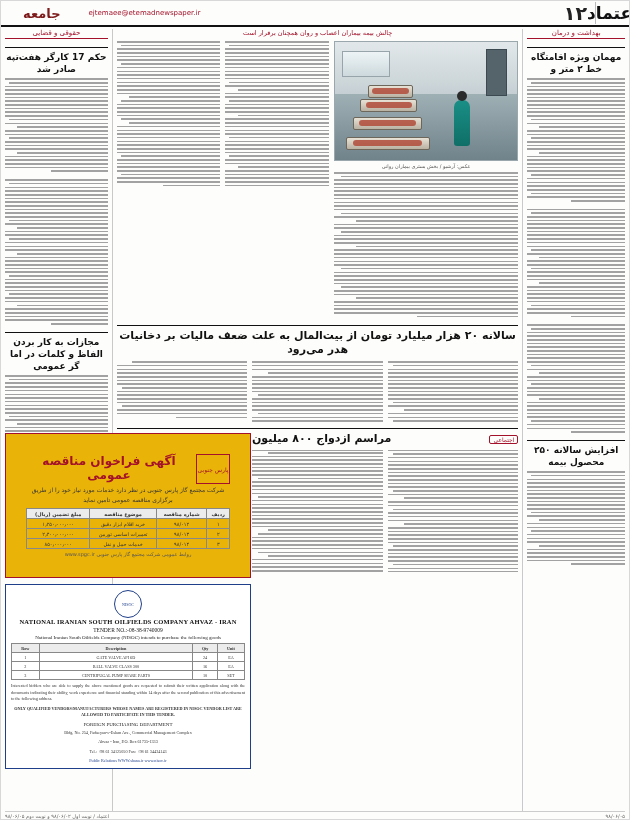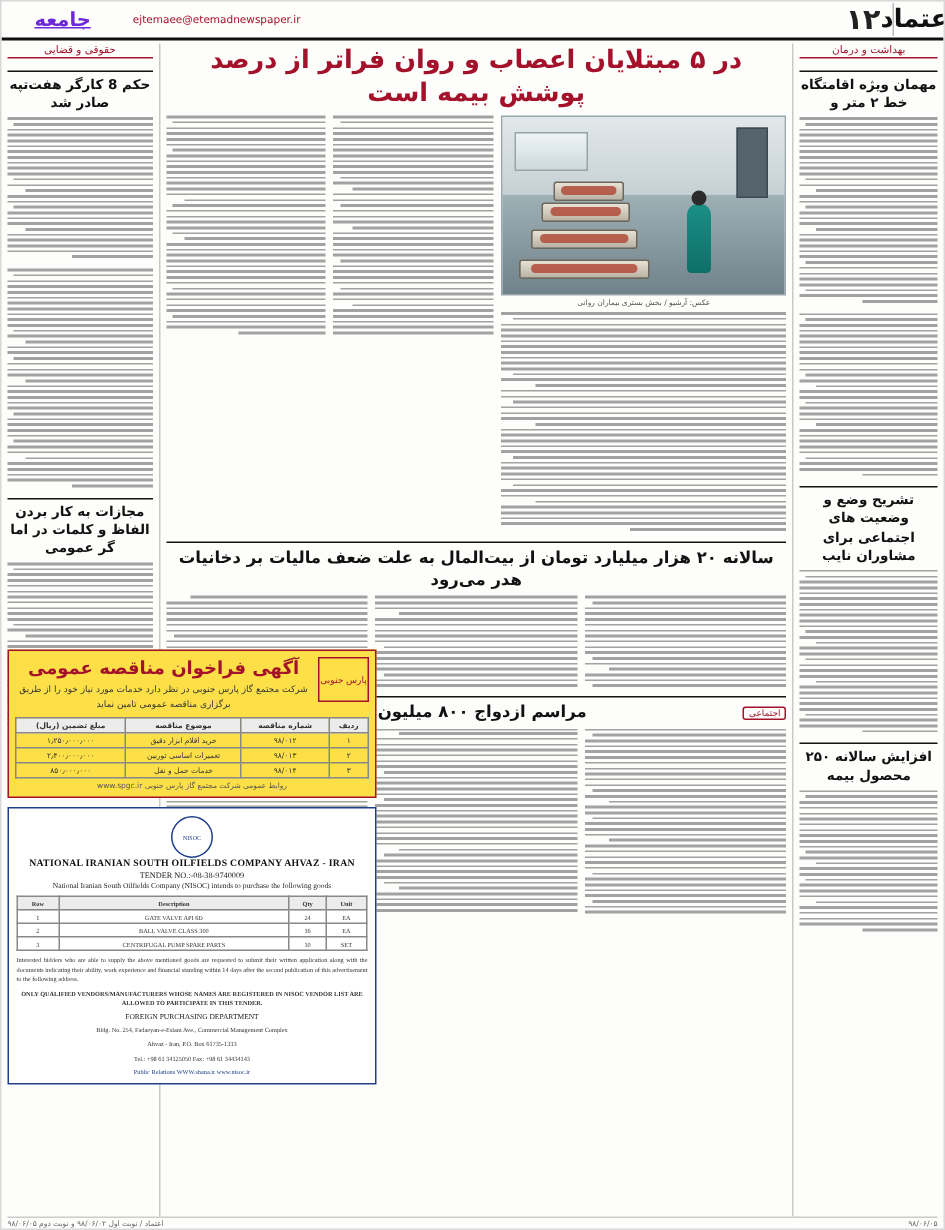--- a/index.html
+++ b/index.html
@@ -32,22 +32,21 @@
     padding: 0 4px;
     flex: 0 0 auto;
     letter-spacing: 0;
     white-space: nowrap;
   }
   .mast-section {
     flex: 0 0 auto;
     font-size: 13px;
     font-weight: bold;
     padding: 0 22px;
-    color: #6d28d9;
-    text-decoration: underline;
+    color: #7f1d1d;
   }
   .mast-mail {
     flex: 1 1 auto;
     text-align: left;
     direction: ltr;
     font-size: 7px;
     color: #a3122a;
     padding: 0 6px;
   }
   .mast-pageno {
@@ -198,22 +197,22 @@
   .caption {
     font-size: 5px;
     color: #555;
     text-align: center;
     margin-top: 2px;
   }
 
   
   .ad-box {
     border: 1.5px solid #a3122a;
-    padding: 4px;
-    background: #fde047;
+    padding: 20px;
+    background: #eab308;
   }
   .ad-title {
     text-align: center;
     font-size: 12px;
     font-weight: bold;
     color: #a3122a;
     margin-bottom: 3px;
   }
   .ad-sub {
     font-size: 6px;
@@ -387,21 +386,20 @@
             <i></i>
             <i></i>
             <i></i>
             <i></i>
             <i></i>
             <i class="short"></i>
         </div>
       </div>
 
       <div>
-        <div class="headline sm rule-top">تشریح وضع و وضعیت های اجتماعی برای مشاوران نایب</div>
         <div class="body lines dense">
           <i></i>
             <i></i>
             <i></i>
             <i></i>
             <i></i>
             <i></i>
             <i></i>
             <i></i>
             <i></i>
@@ -461,21 +459,21 @@
         </div>
       </div>
 
     </div>
 
     <div class="vrule"></div>
 
     <div class="col col-center">
 
       <div>
-        <div class="headline big red">در ۵ مبتلایان اعصاب و روان فراتر از درصد پوشش بیمه است</div>
+        <div class="kicker">چالش بیمه بیماران اعصاب و روان همچنان برقرار است</div>
 
         <div style="display:flex; gap:5px; margin-top:4px;">
           <div style="flex:0 0 46%;">
             <div class="photo">
               <div class="wall"></div>
               <div class="floor"></div>
               <div class="window"></div>
               <div class="door"></div>
               <div class="bed b4"></div>
               <div class="bed b3"></div>
@@ -785,21 +783,21 @@
 
     </div>
 
     <div class="vrule"></div>
 
     <div class="col col-far-left">
 
       <div class="sec-label">حقوقی و قضایی</div>
 
       <div>
-        <div class="headline sm rule-top">حکم 8 کارگر هفت‌تپه صادر شد</div>
+        <div class="headline sm rule-top">حکم 17 کارگر هفت‌تپه صادر شد</div>
         <div class="body lines dense">
           <i></i>
             <i></i>
             <i></i>
             <i></i>
             <i></i>
             <i></i>
             <i></i>
             <i></i>
             <i></i>

